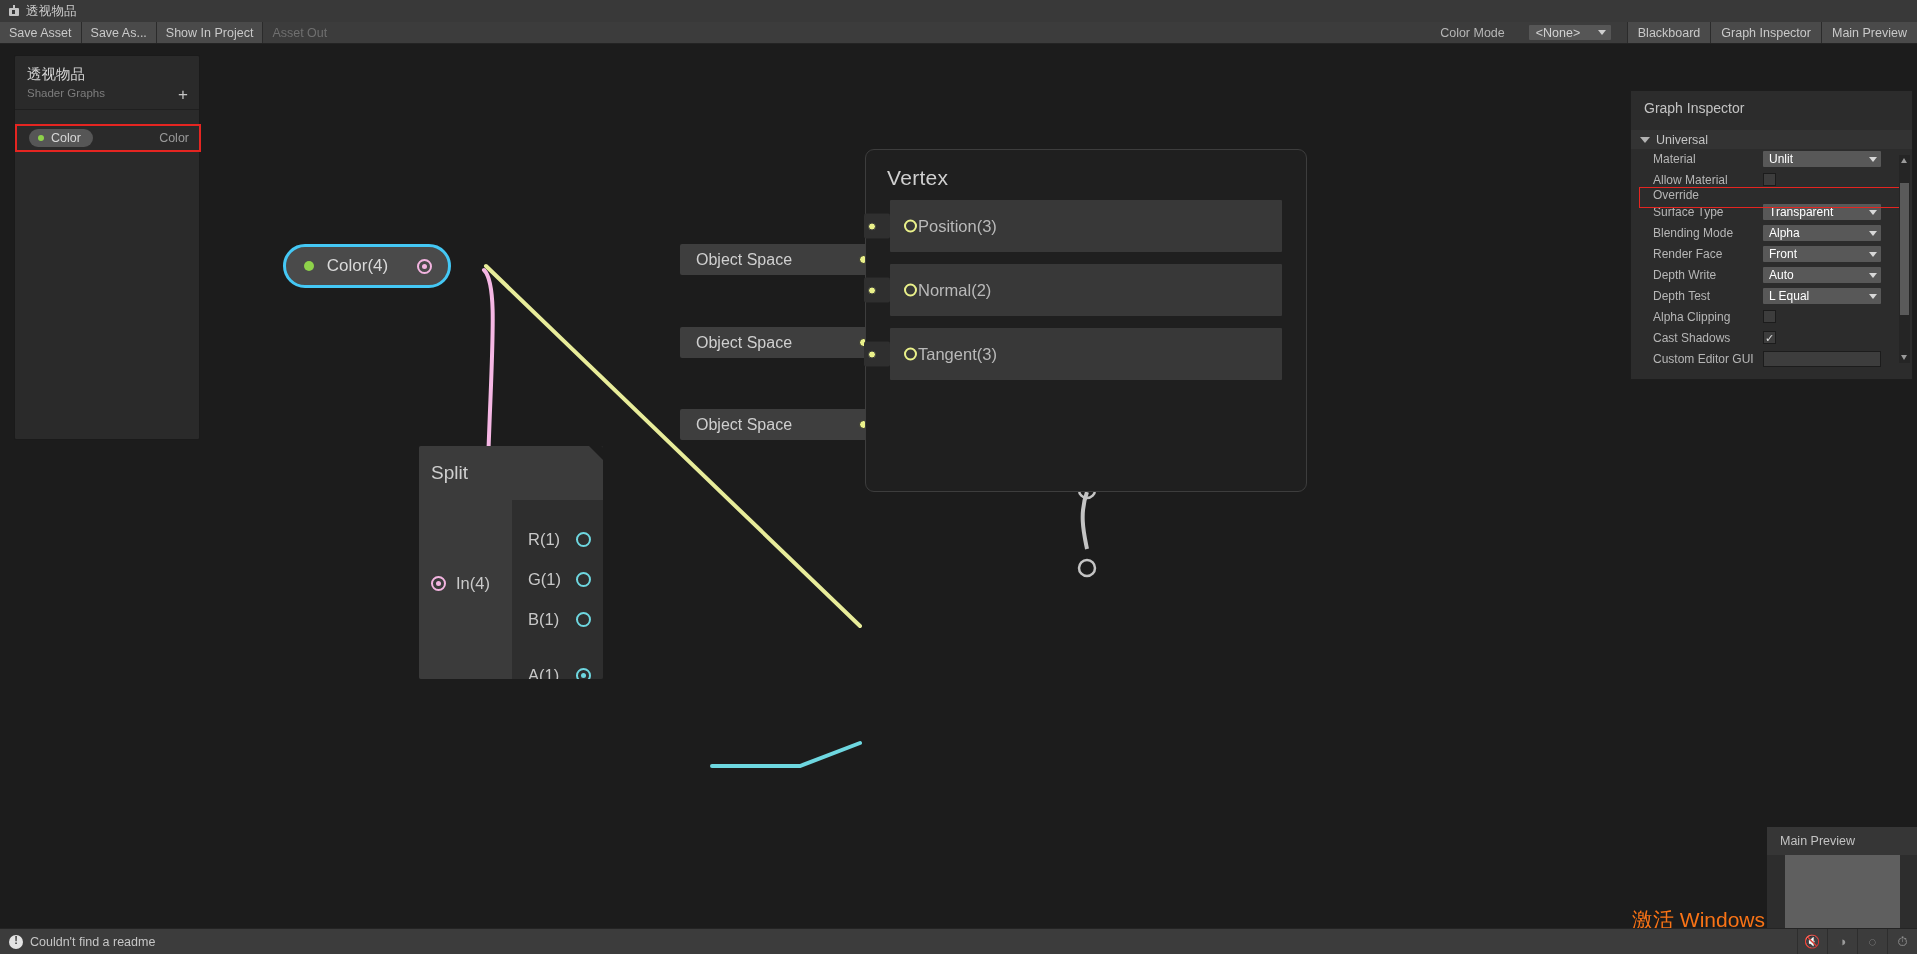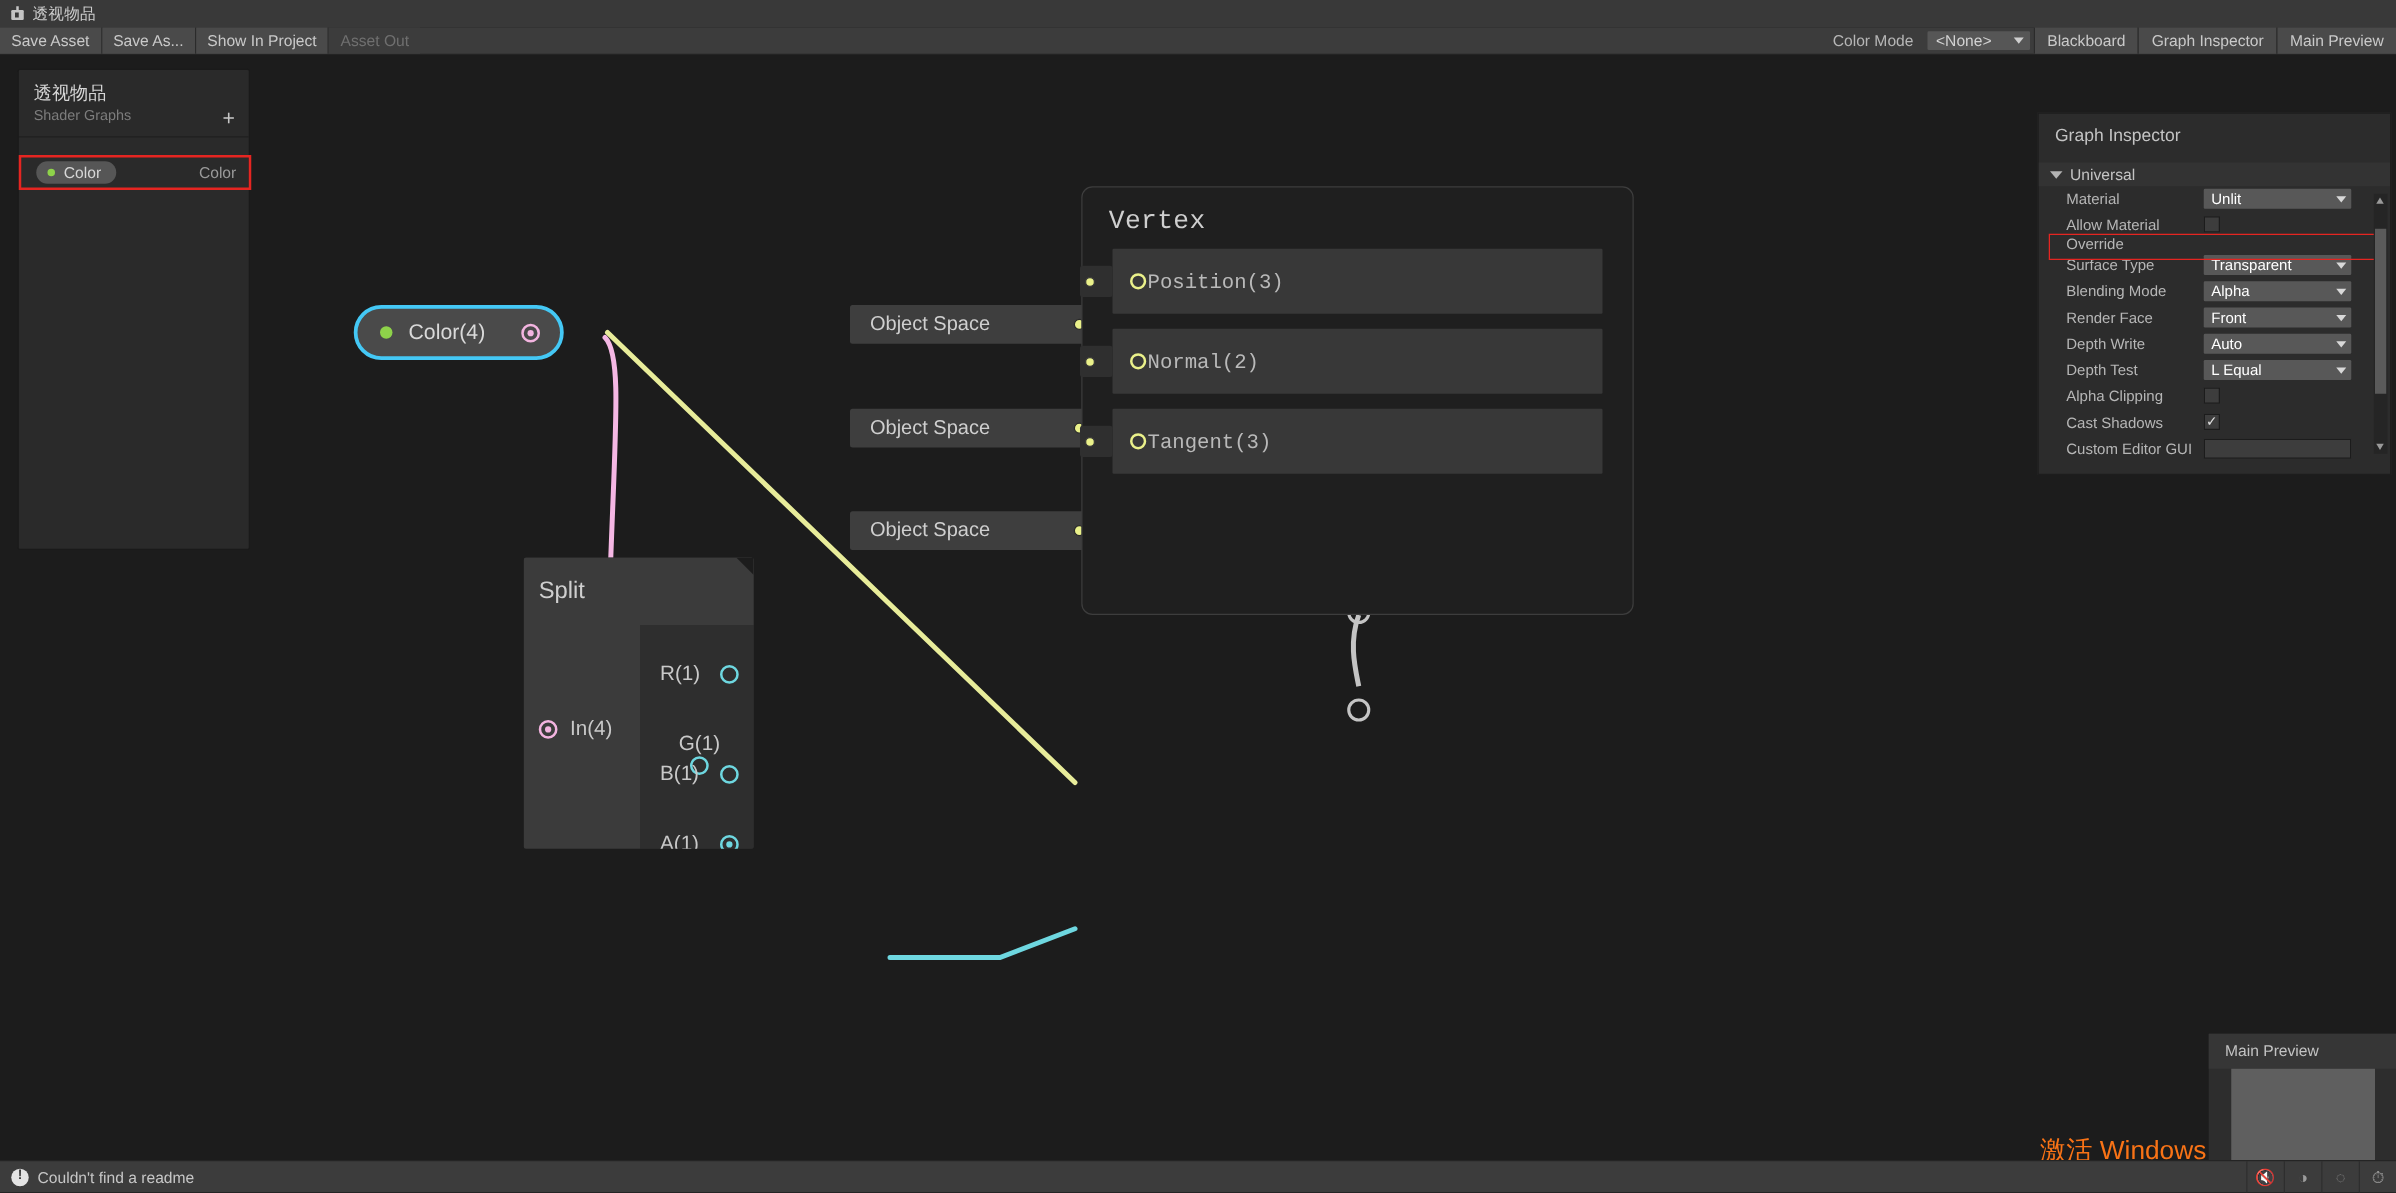--- a/index.html
+++ b/index.html
@@ -40,21 +40,21 @@
     display:flex; align-items:center; padding:0 9px;
     color:#c9c9c9; font-size:12.5px; background:#4a4a4a;
     border-right:1px solid #2b2b2b; white-space:nowrap;
   }
   .tbtn.disabled { color:#6f6f6f; background:#3c3c3c; border-right:none; }
   .toolbar-spacer { flex:1; }
   .tb-label { color:#b6b6b6; font-size:12.5px; display:flex; align-items:center; padding:0 8px; }
   .tb-dd {
     display:flex; align-items:center; justify-content:space-between;
     background:#565656; color:#d2d2d2; font-size:12.5px;
-    min-width:82px; padding:0 5px 0 7px; margin:3px 3px; border-radius:1px;
+    min-width:82px; padding:0 5px 0 7px; margin:3px 16px; border-radius:1px;
   }
   .tb-dd .cv { margin-left:10px; }
   .caret {
     width:0; height:0; border-left:4px solid transparent; border-right:4px solid transparent;
     border-top:5px solid #cfcfcf;
   }
   .tb-right {
     display:flex; align-items:center; padding:0 10px; color:#c9c9c9; font-size:12.5px;
     background:#4a4a4a; border-left:1px solid #2b2b2b; white-space:nowrap;
   }
@@ -92,21 +92,21 @@
     padding:2px 12px 2px 9px; color:#d7d7d7; font-size:12.5px;
   }
   .bb-pill .gdot {
     width:6px; height:6px; border-radius:50%; background:#8ed24a; margin-right:7px;
   }
   .bb-type { color:#9a9a9a; font-size:12.5px; }
 
   
   .stack {
     position:absolute; background:#1f1f1f;
-    border:1px solid #3d3d3d; border-radius:9px;font-family:Liberation Mono, monospace;
+    border:1px solid #3d3d3d; border-radius:9px;
   }
   .stack-title { color:#cfcfcf; font-size:21px; padding:16px 0 10px 21px; letter-spacing:.3px; }
   .blk {
     position:relative; height:52px; margin:0 24px 12px 24px;
     background:#383838; display:flex; align-items:center; border-radius:1px;
   }
   .blk .plabel { color:#b9b9b9; font-size:16.5px; margin-left:28px; }
   .port {
     position:absolute; width:13px; height:13px; border-radius:50%;
     border:2px solid #eaf18a; background:transparent; left:14px; top:50%;
@@ -369,21 +369,21 @@
           <div class="inrow">
             <span class="ring filled" style="margin-left:12px;"></span>
             <span class="il">In(4)</span>
           </div>
         </div>
         <div class="split-out">
           <div class="orow" style="top:30px;">
             <span class="ol">R(1)</span>
             <span class="ring cyring"></span>
           </div>
-          <div class="orow" style="top:86px;flex-direction:column;">
+          <div class="orow" style="top:70px;">
             <span class="ol">G(1)</span>
             <span class="ring cyring"></span>
           </div>
           <div class="orow" style="top:110px;">
             <span class="ol">B(1)</span>
             <span class="ring cyring"></span>
           </div>
           <div class="orow" style="top:166px;">
             <span class="ol">A(1)</span>
             <span class="ring cyring filled"></span>

